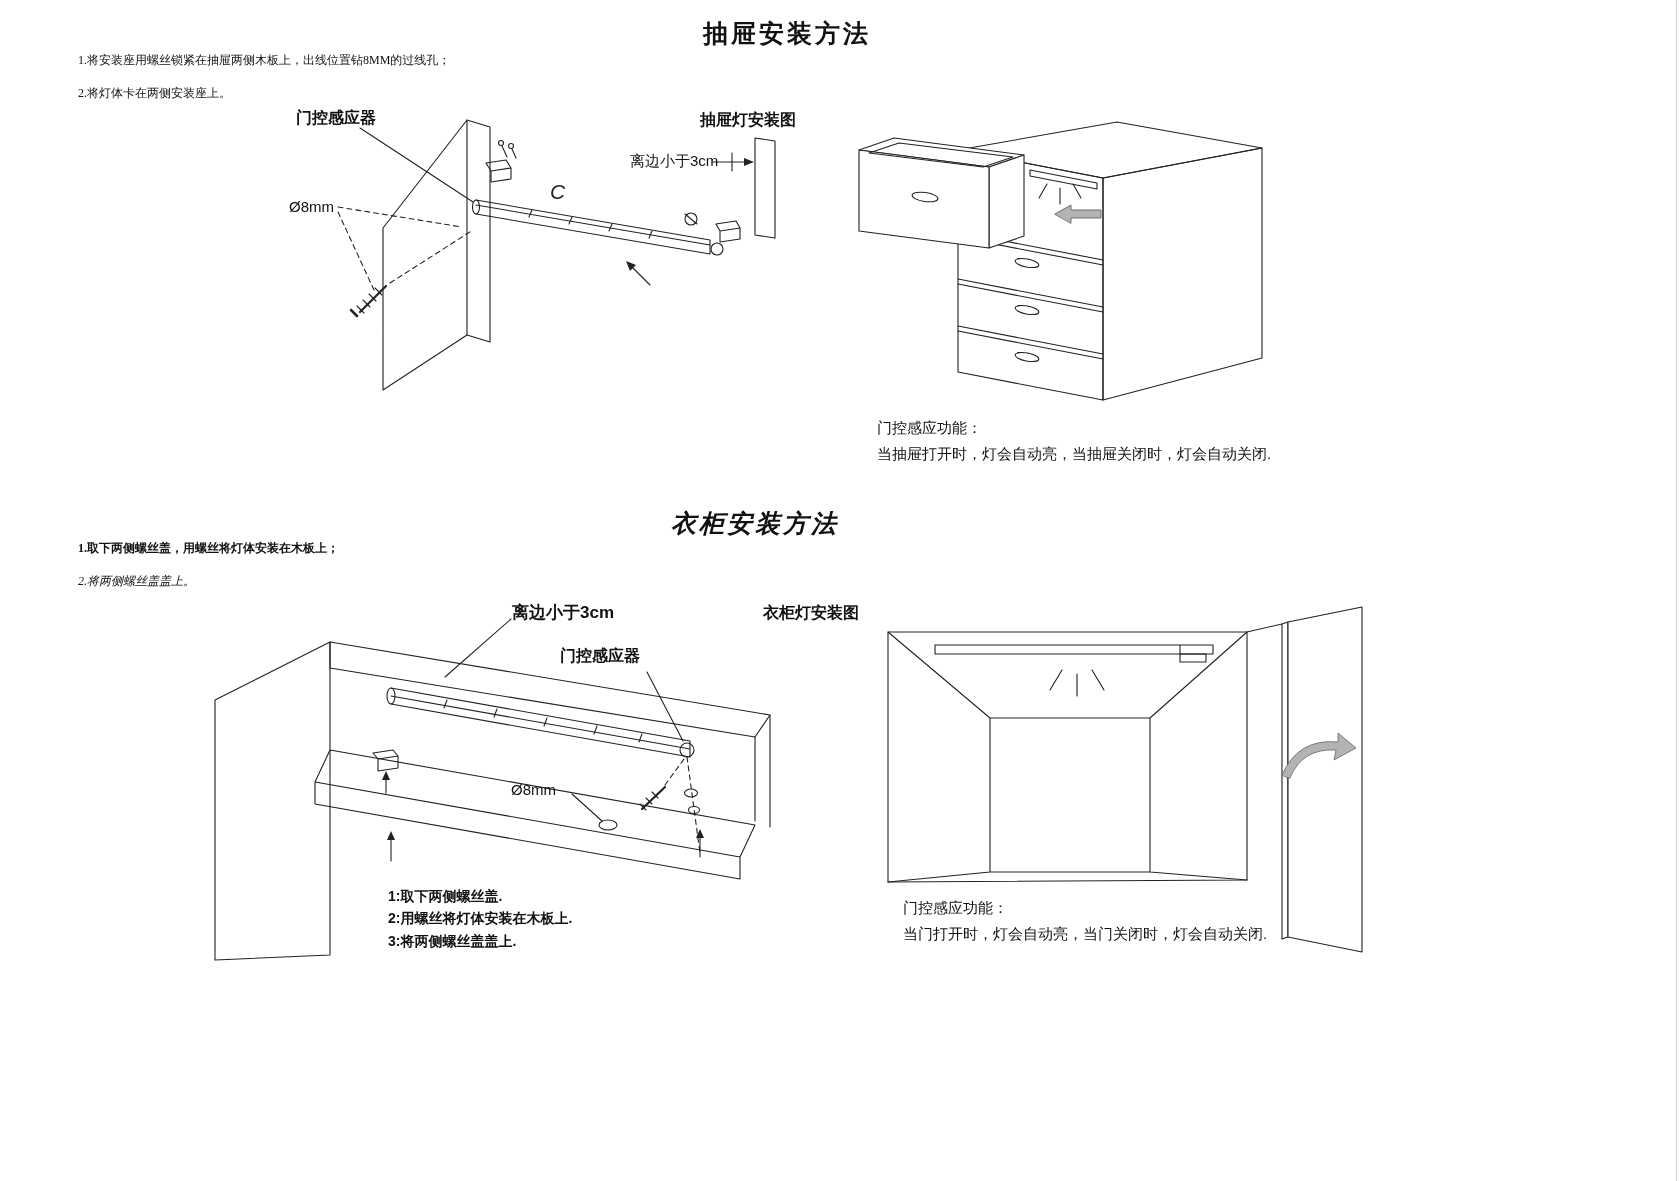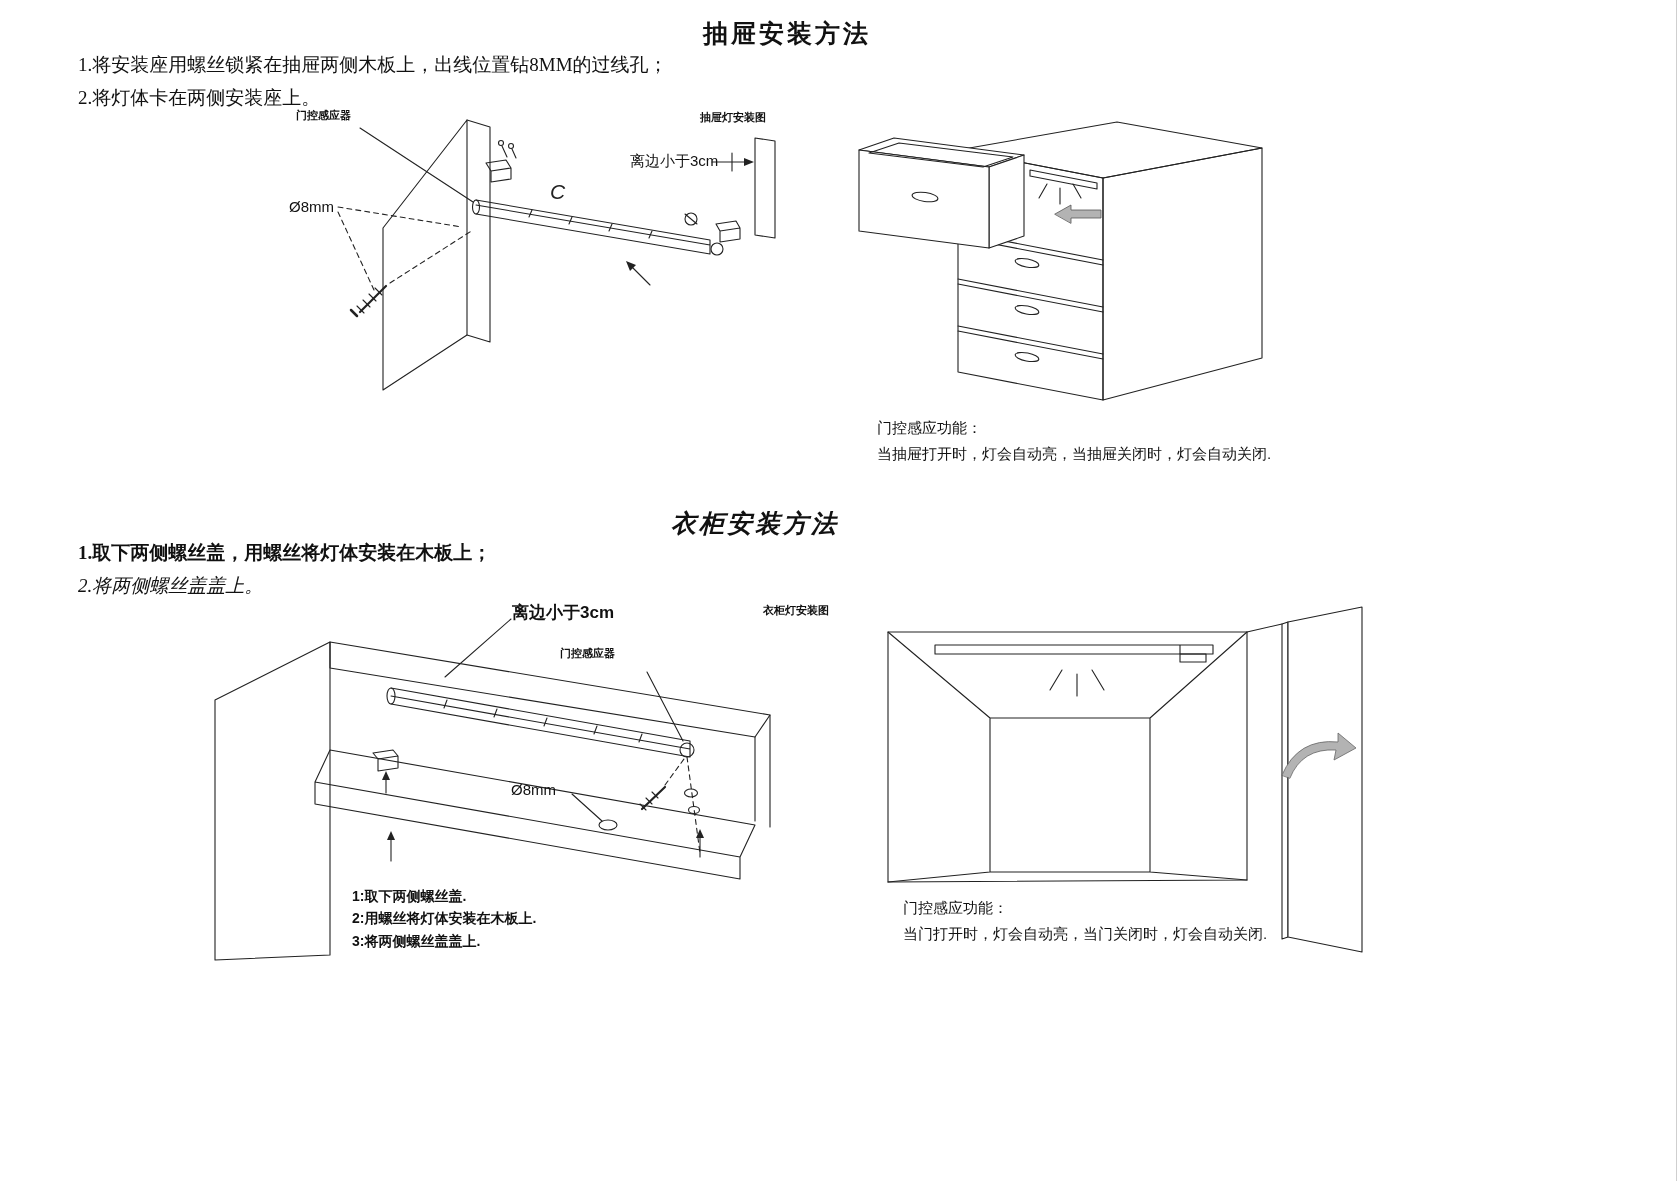--- a/index.html
+++ b/index.html
@@ -3,22 +3,22 @@
 <meta charset="utf-8">
 <style>
   * { margin:0; padding:0; box-sizing:border-box; }
   html,body { background:#ffffff; }
   #page {
     position:relative; width:1679px; height:1181px; background:#ffffff;
     font-family:"Liberation Sans", sans-serif; color:#111; overflow:hidden;
   }
   .abs { position:absolute; }
   .sec-title { font-size:25px; font-weight:600; letter-spacing:3px; white-space:nowrap; }
-  .step { font-size:19px; font-family:"Liberation Serif", serif; white-space:nowrap; }
-  .lbl   { font-size:11px; font-weight:bold; white-space:nowrap; }
+  .step { font-size:12px; font-family:"Liberation Serif", serif; white-space:nowrap; }
+  .lbl   { font-size:16px; font-weight:bold; white-space:nowrap; }
   .lbl-n { font-size:15px; font-weight:normal; white-space:nowrap; }
   .lbl-lg{ font-size:17px; font-weight:bold; white-space:nowrap; }
   .note  { font-size:15px; line-height:1.75; white-space:nowrap; }
   .mini-steps { font-size:14px; font-weight:bold; line-height:1.6; white-space:nowrap; }
   svg.diag { position:absolute; overflow:visible; }
   #page-edge { position:absolute; right:2px; top:0; width:1px; height:100%; background:#cfcfcf; }
 </style>
 </head>
 <body>
 
@@ -164,21 +164,21 @@
       <path d="M452,77 L488,146"></path>
       <path d="M377,199 L407,226"></path>
     </g>
   </svg>
 
   <div class="abs lbl-lg" style="left:512px; top:601px;">离边小于3cm</div>
   <div class="abs lbl" style="left:560px; top:646px;">门控感应器</div>
   <div class="abs lbl" style="left:763px; top:603px;">衣柜灯安装图</div>
   <div class="abs lbl-n" style="left:511px; top:781px;">Ø8mm</div>
 
-  <div class="abs mini-steps" style="left:352px; top:885px;">
+  <div class="abs mini-steps" style="left:388px; top:885px;">
     <div>1:取下两侧螺丝盖.</div>
     <div>2:用螺丝将灯体安装在木板上.</div>
     <div>3:将两侧螺丝盖盖上.</div>
   </div>
 
   <svg class="diag" style="left:870px; top:590px;" width="530" height="390" viewBox="0 0 530 390">
     <g stroke="#222" stroke-width="1.1" fill="none" stroke-linecap="round" stroke-linejoin="round">
       <path d="M18,42 L377,42 M18,42 L18,292 M377,42 L377,290 M18,292 L377,290"></path>
       <path d="M18,42 L120,128 M377,42 L280,128 M18,292 L120,282 M377,290 L280,282 M120,128 L280,128 L280,282 L120,282 Z"></path>
       <g>

